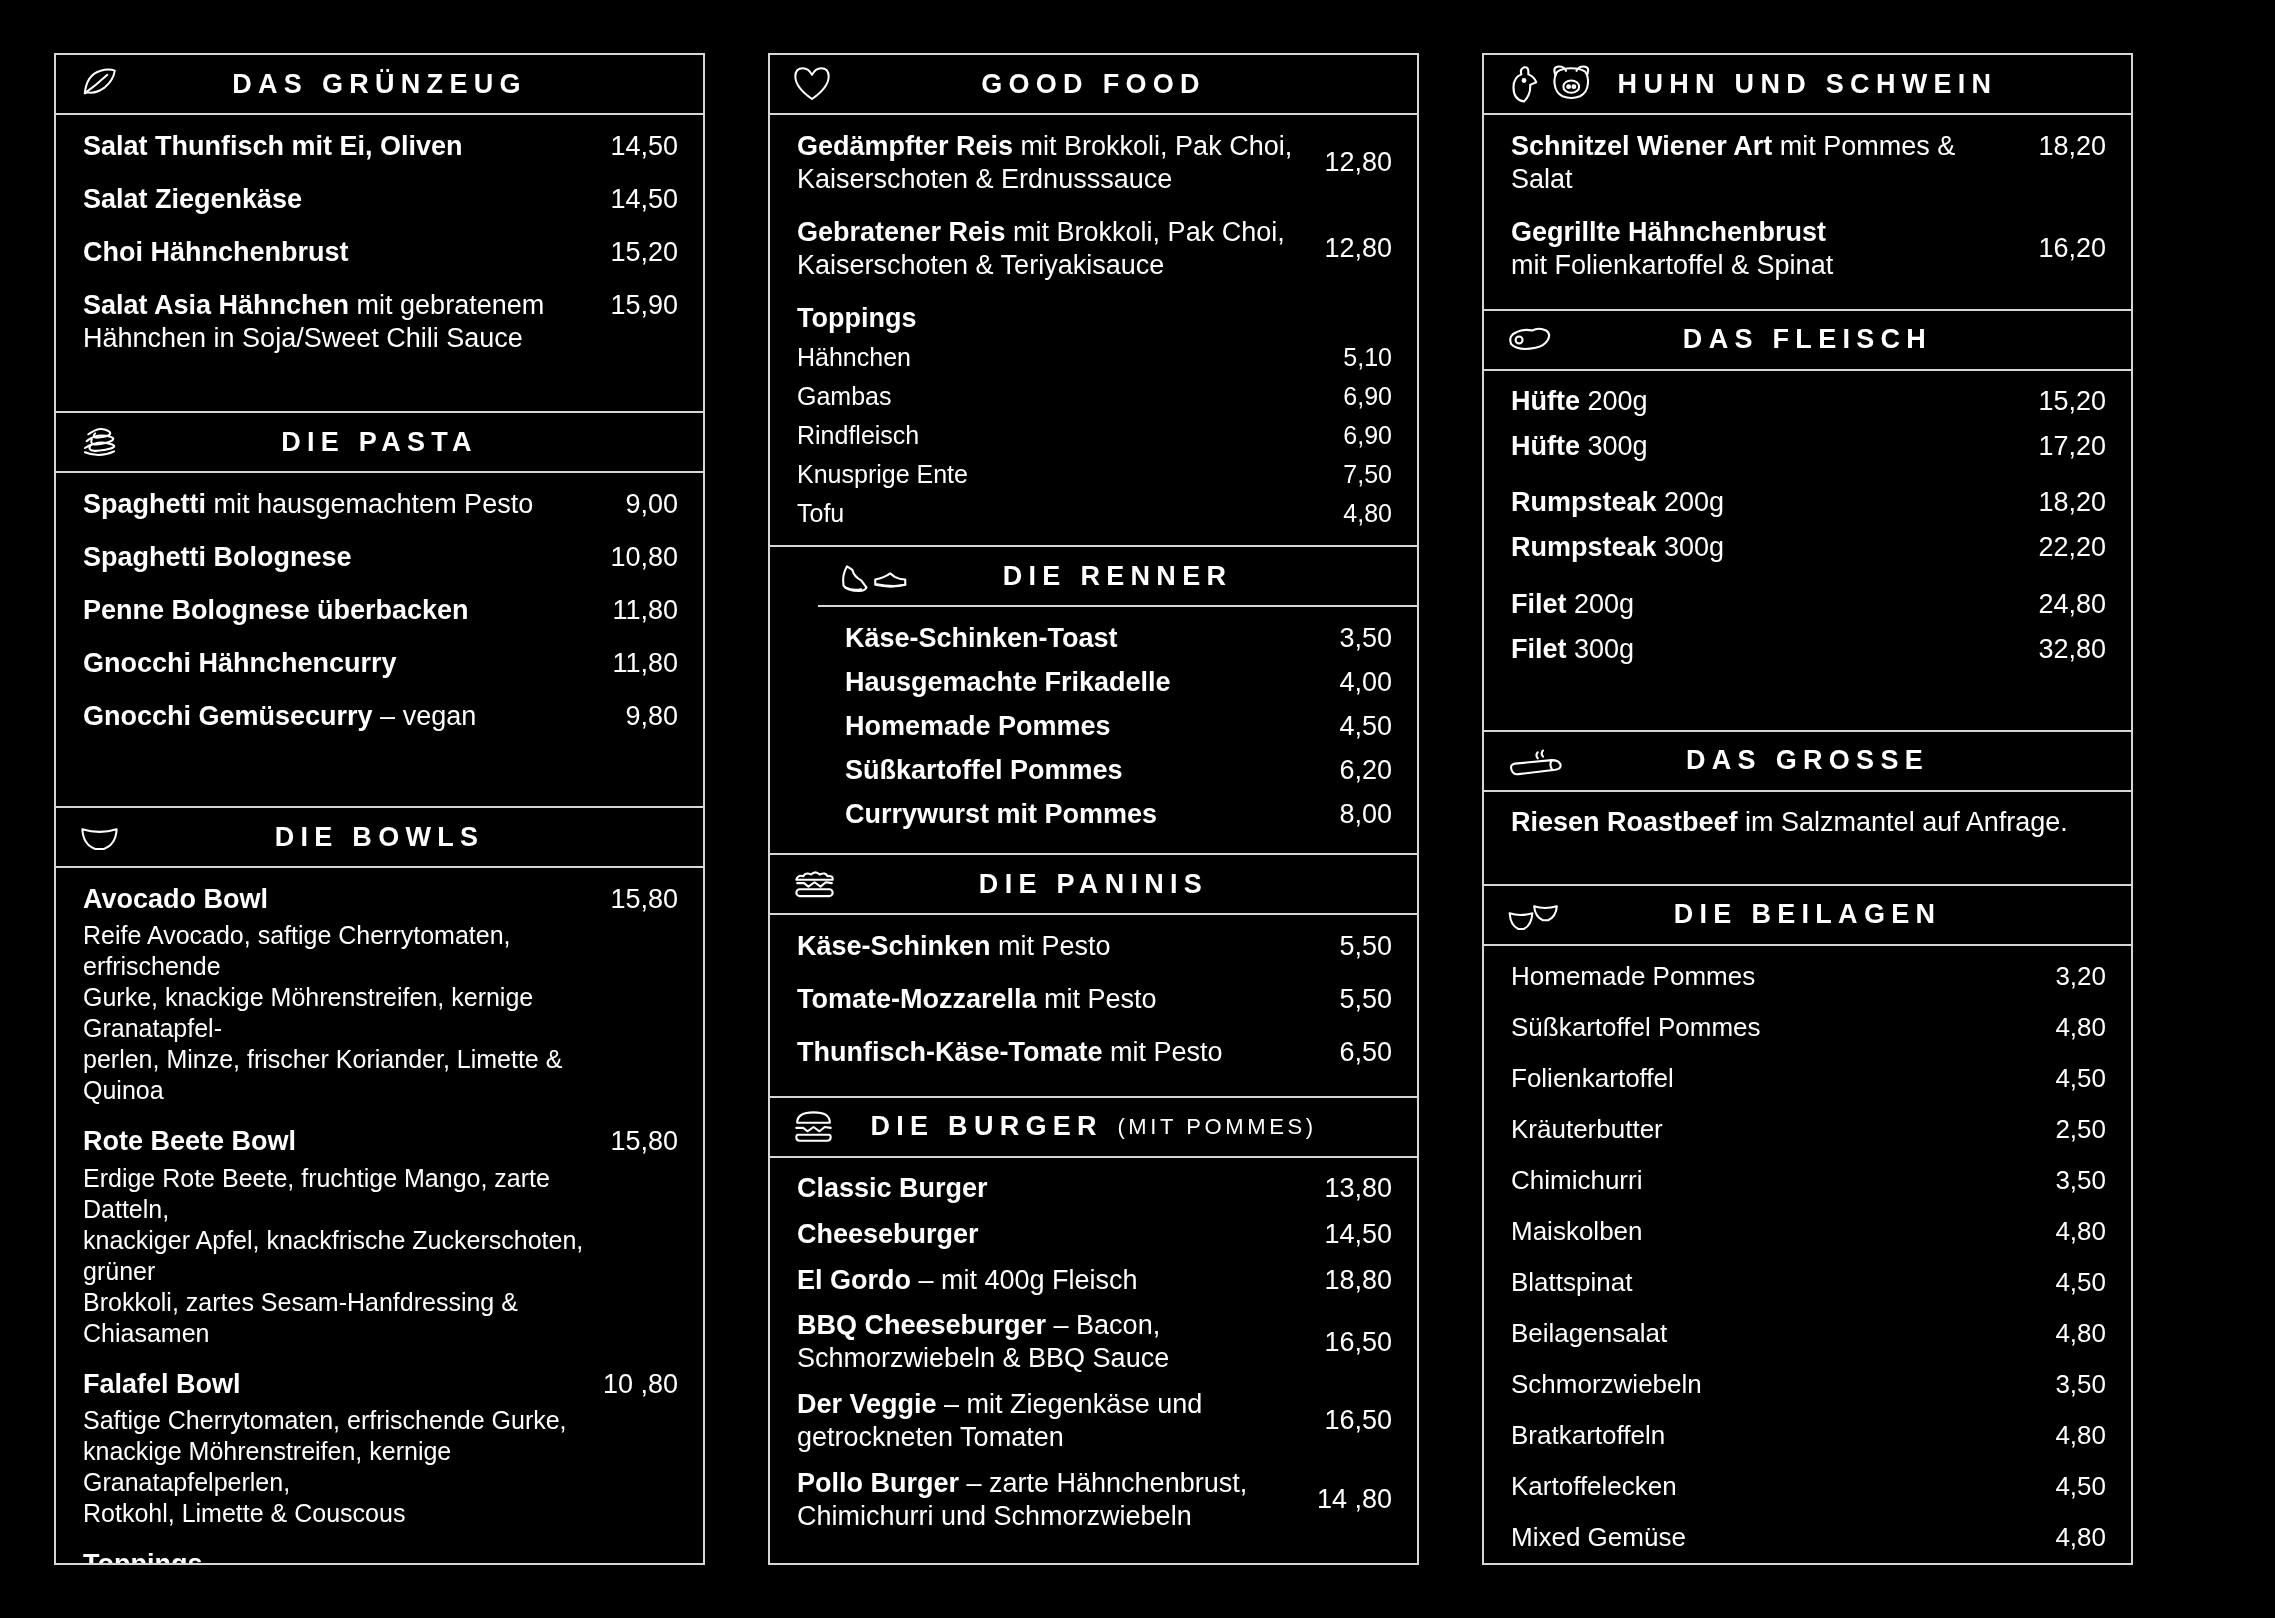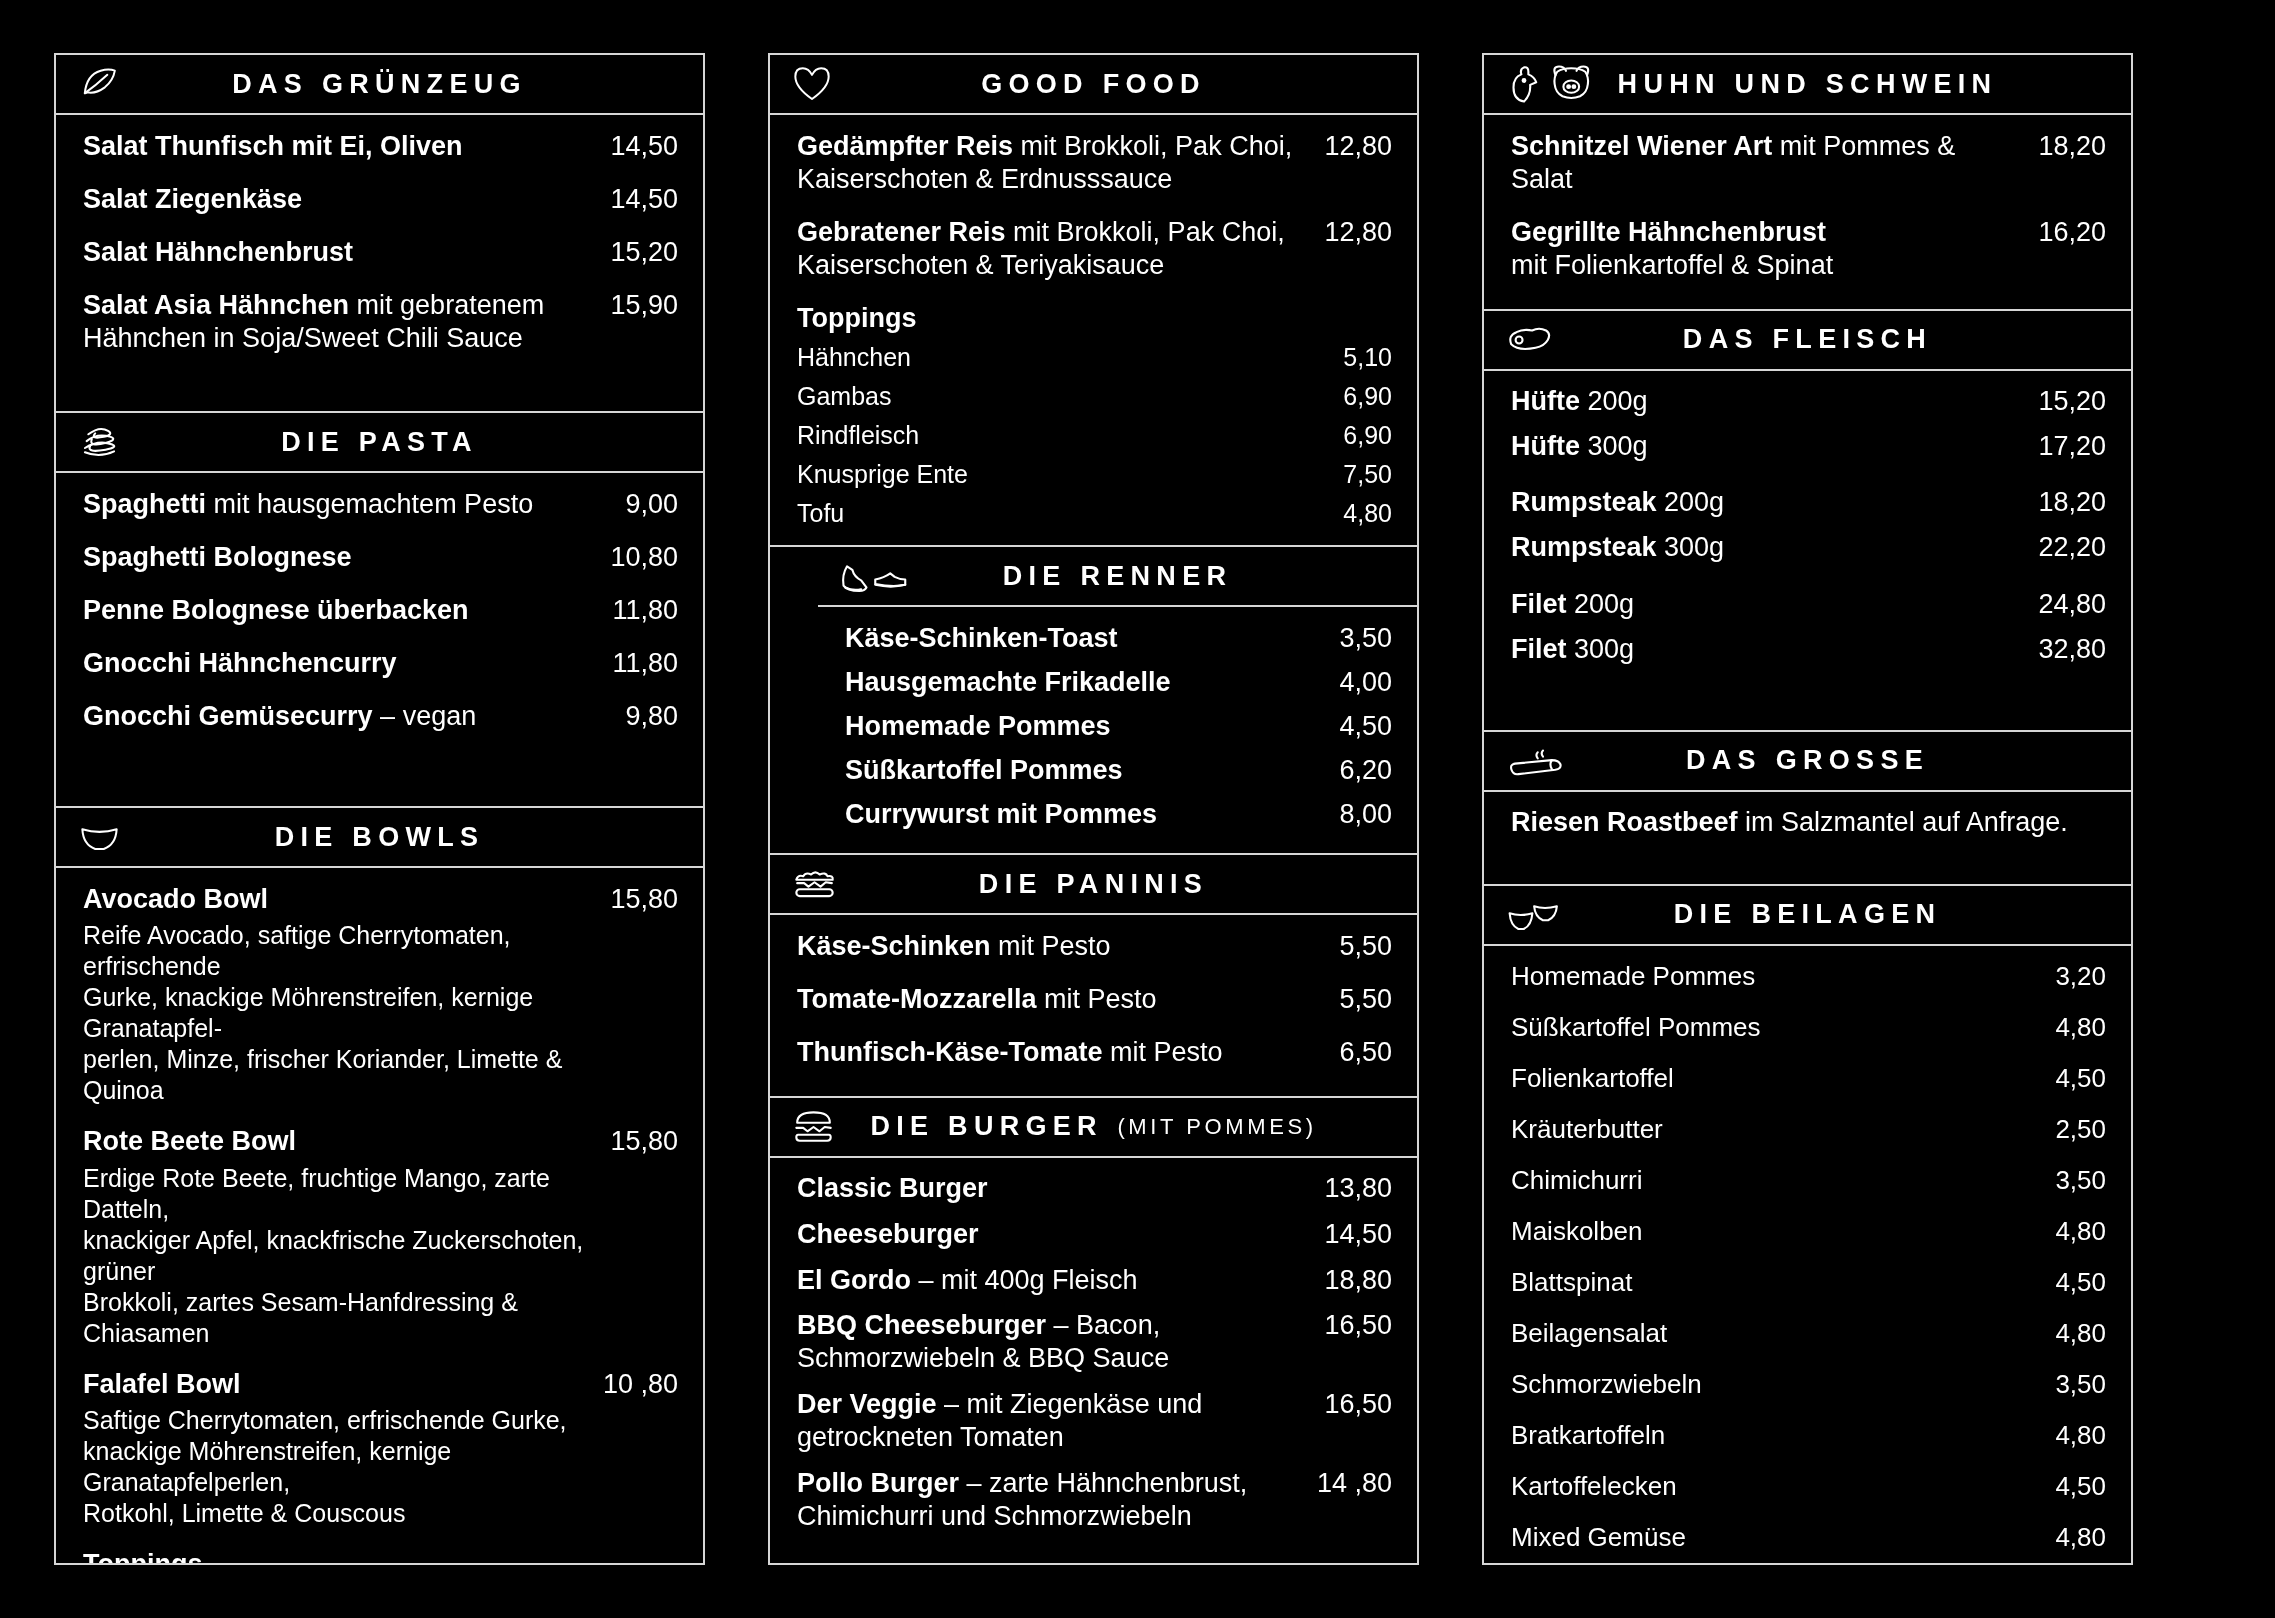--- a/index.html
+++ b/index.html
@@ -13,21 +13,21 @@
   .section-icon{position:absolute;left:22px;top:50%;transform:translateY(-50%);display:flex;align-items:center;gap:5.4px;}
   .section-icon svg{display:block;}
   .section-title{font-weight:bold;font-size:27px;letter-spacing:6.3px;white-space:nowrap;}
   .title-suffix{font-weight:normal;font-size:22px;letter-spacing:3.6px;margin-left:14.5px;white-space:nowrap;}
   .section-body{flex:1 1 auto;padding:14.5px 25px 7.2px 27px;}
   .item{display:flex;justify-content:space-between;align-items:flex-start;font-size:27px;line-height:33px;margin-bottom:20px;}
   .item-text{white-space:pre-line;}
   .item-text .name{font-weight:bold;}
   .item-text .rest{font-weight:normal;}
   .item-price{font-weight:normal;margin-left:18px;flex:0 0 auto;white-space:pre;}
-  .item.price-bottom{align-items:flex-start;}
+  .item.price-bottom{align-items:center;}
   .item.plain{font-size:25px;line-height:31px;margin-bottom:8.1px;}
   .item.plain .item-text .name{font-weight:normal;}
   .item.subheader{margin-top:16.3px;margin-bottom:7.2px;}
   .item .desc{font-size:25px;line-height:31px;font-weight:normal;margin-top:4.5px;white-space:pre-line;}
   .item.has-desc{margin-bottom:19px;}
   .item.gap-before{margin-top:23.5px;}
   
   .col-1 .sec-1 .item{margin-bottom:11px;}
   .col-1 .sec-3 .item{margin-bottom:12.7px;line-height:33px;}
   .col-2 .sec-1 .item{margin-bottom:11.8px;}
@@ -60,21 +60,21 @@
         <div class="section-body">
           <div class="item">
             <div class="item-text"><span class="name">Salat Thunfisch mit Ei, Oliven</span></div>
             <div class="item-price">14,50</div>
           </div>
           <div class="item">
             <div class="item-text"><span class="name">Salat Ziegenkäse</span></div>
             <div class="item-price">14,50</div>
           </div>
           <div class="item">
-            <div class="item-text"><span class="name">Salat Hähnchenbrust</span></div>
+            <div class="item-text"><span class="name">Choi Hähnchenbrust</span></div>
             <div class="item-price">15,20</div>
           </div>
           <div class="item">
             <div class="item-text"><span class="name">Salat Asia Hähnchen</span><span class="rest"> mit gebratenem
 Hähnchen in Soja/Sweet Chili Sauce</span></div>
             <div class="item-price">15,90</div>
           </div>
         </div>
       </div>
       <div class="section sec-1">

